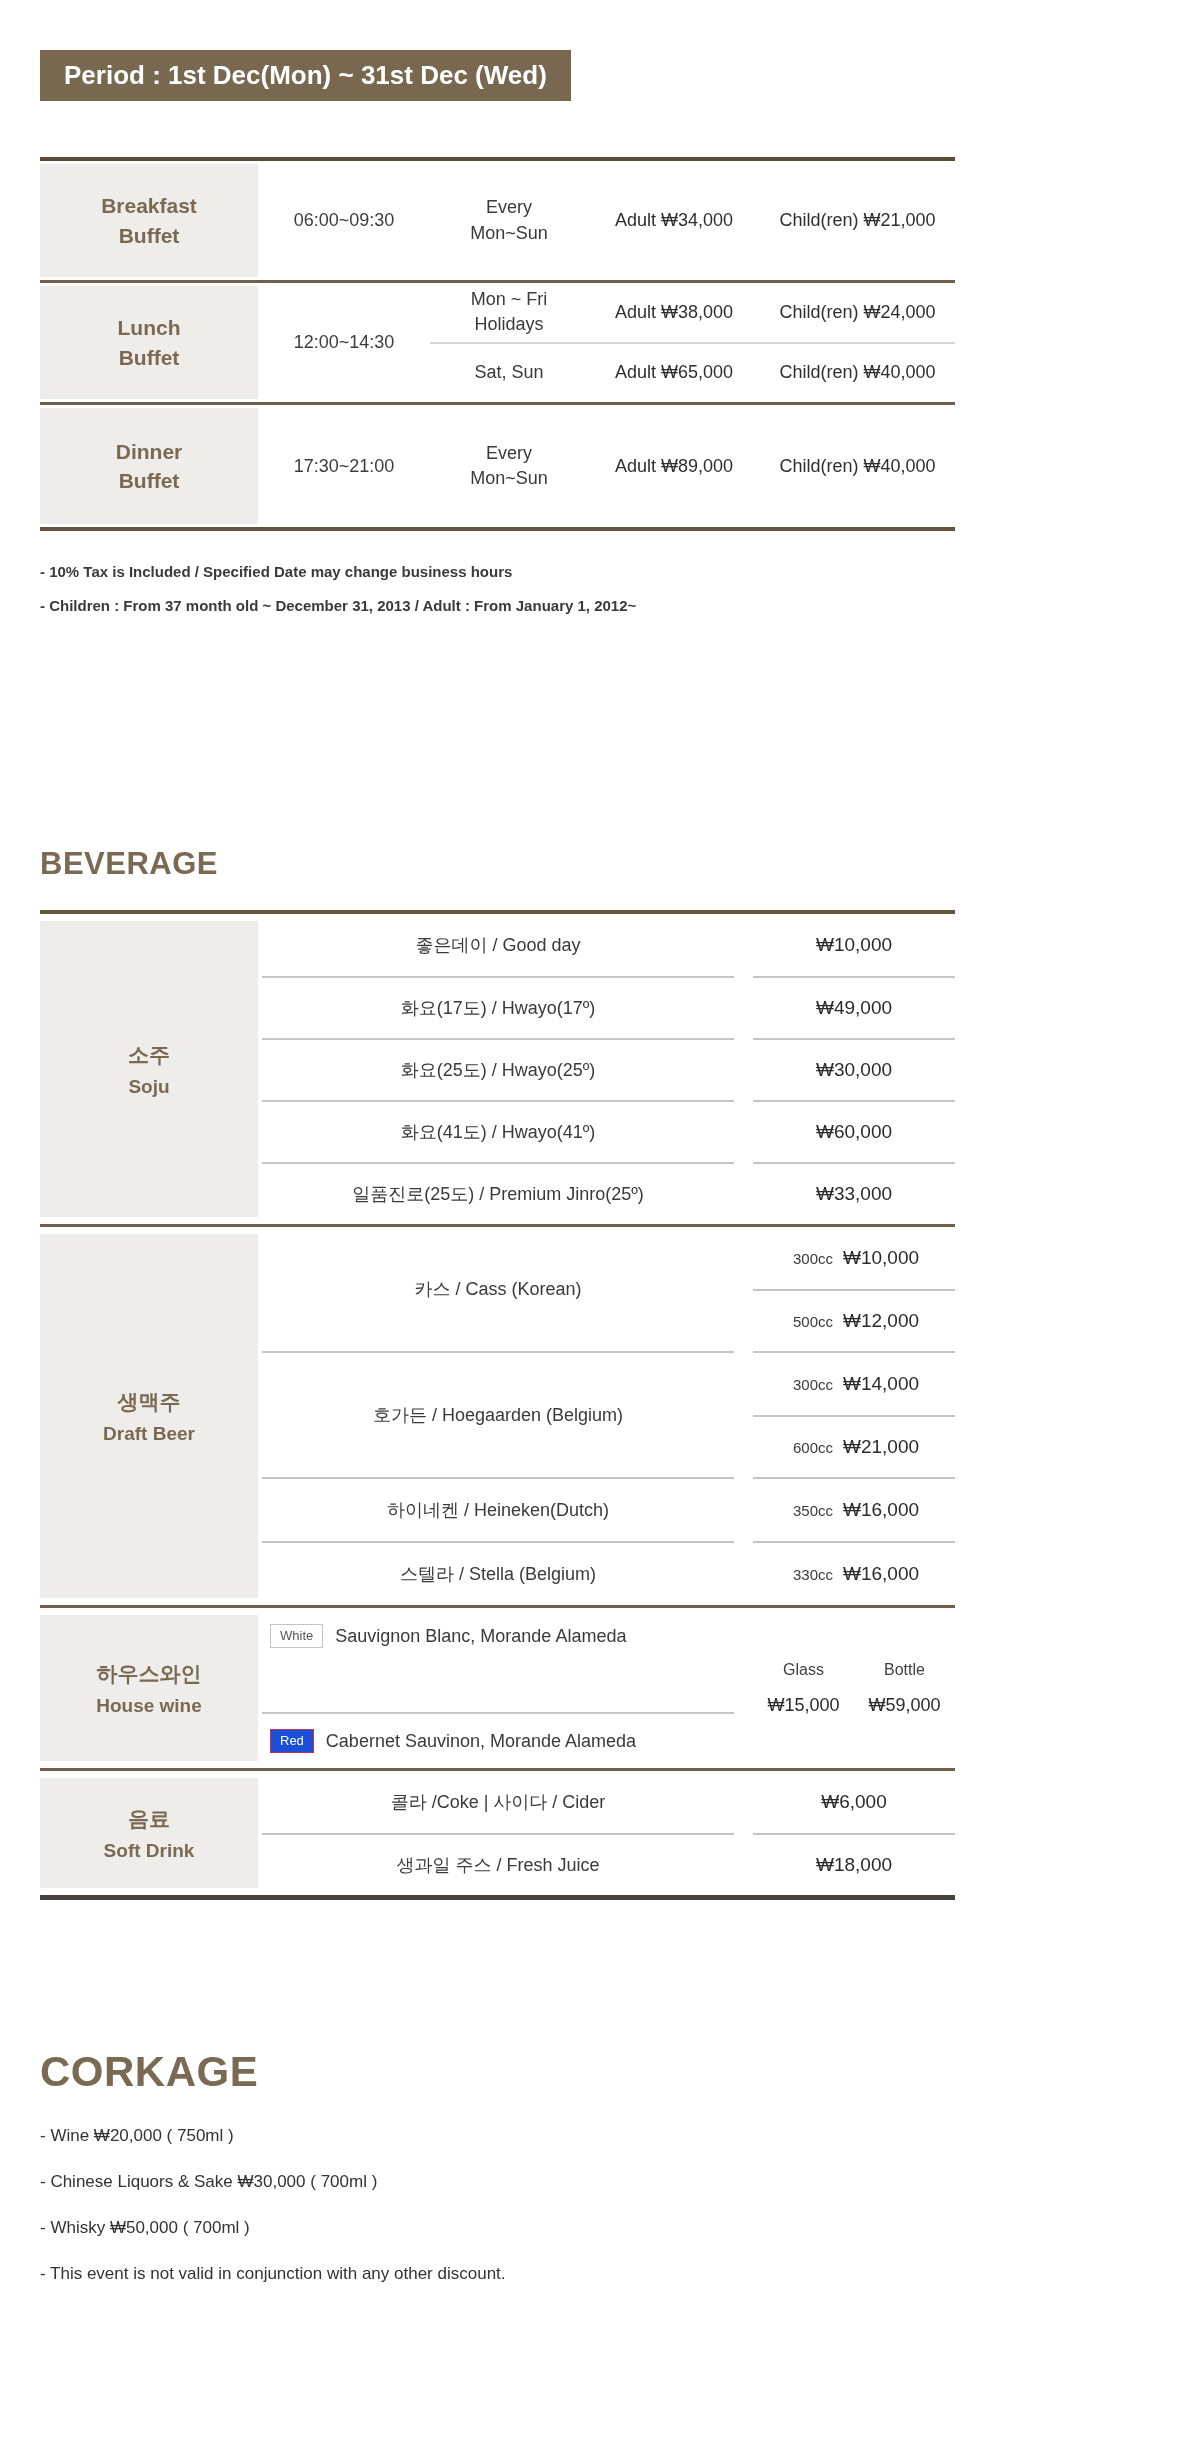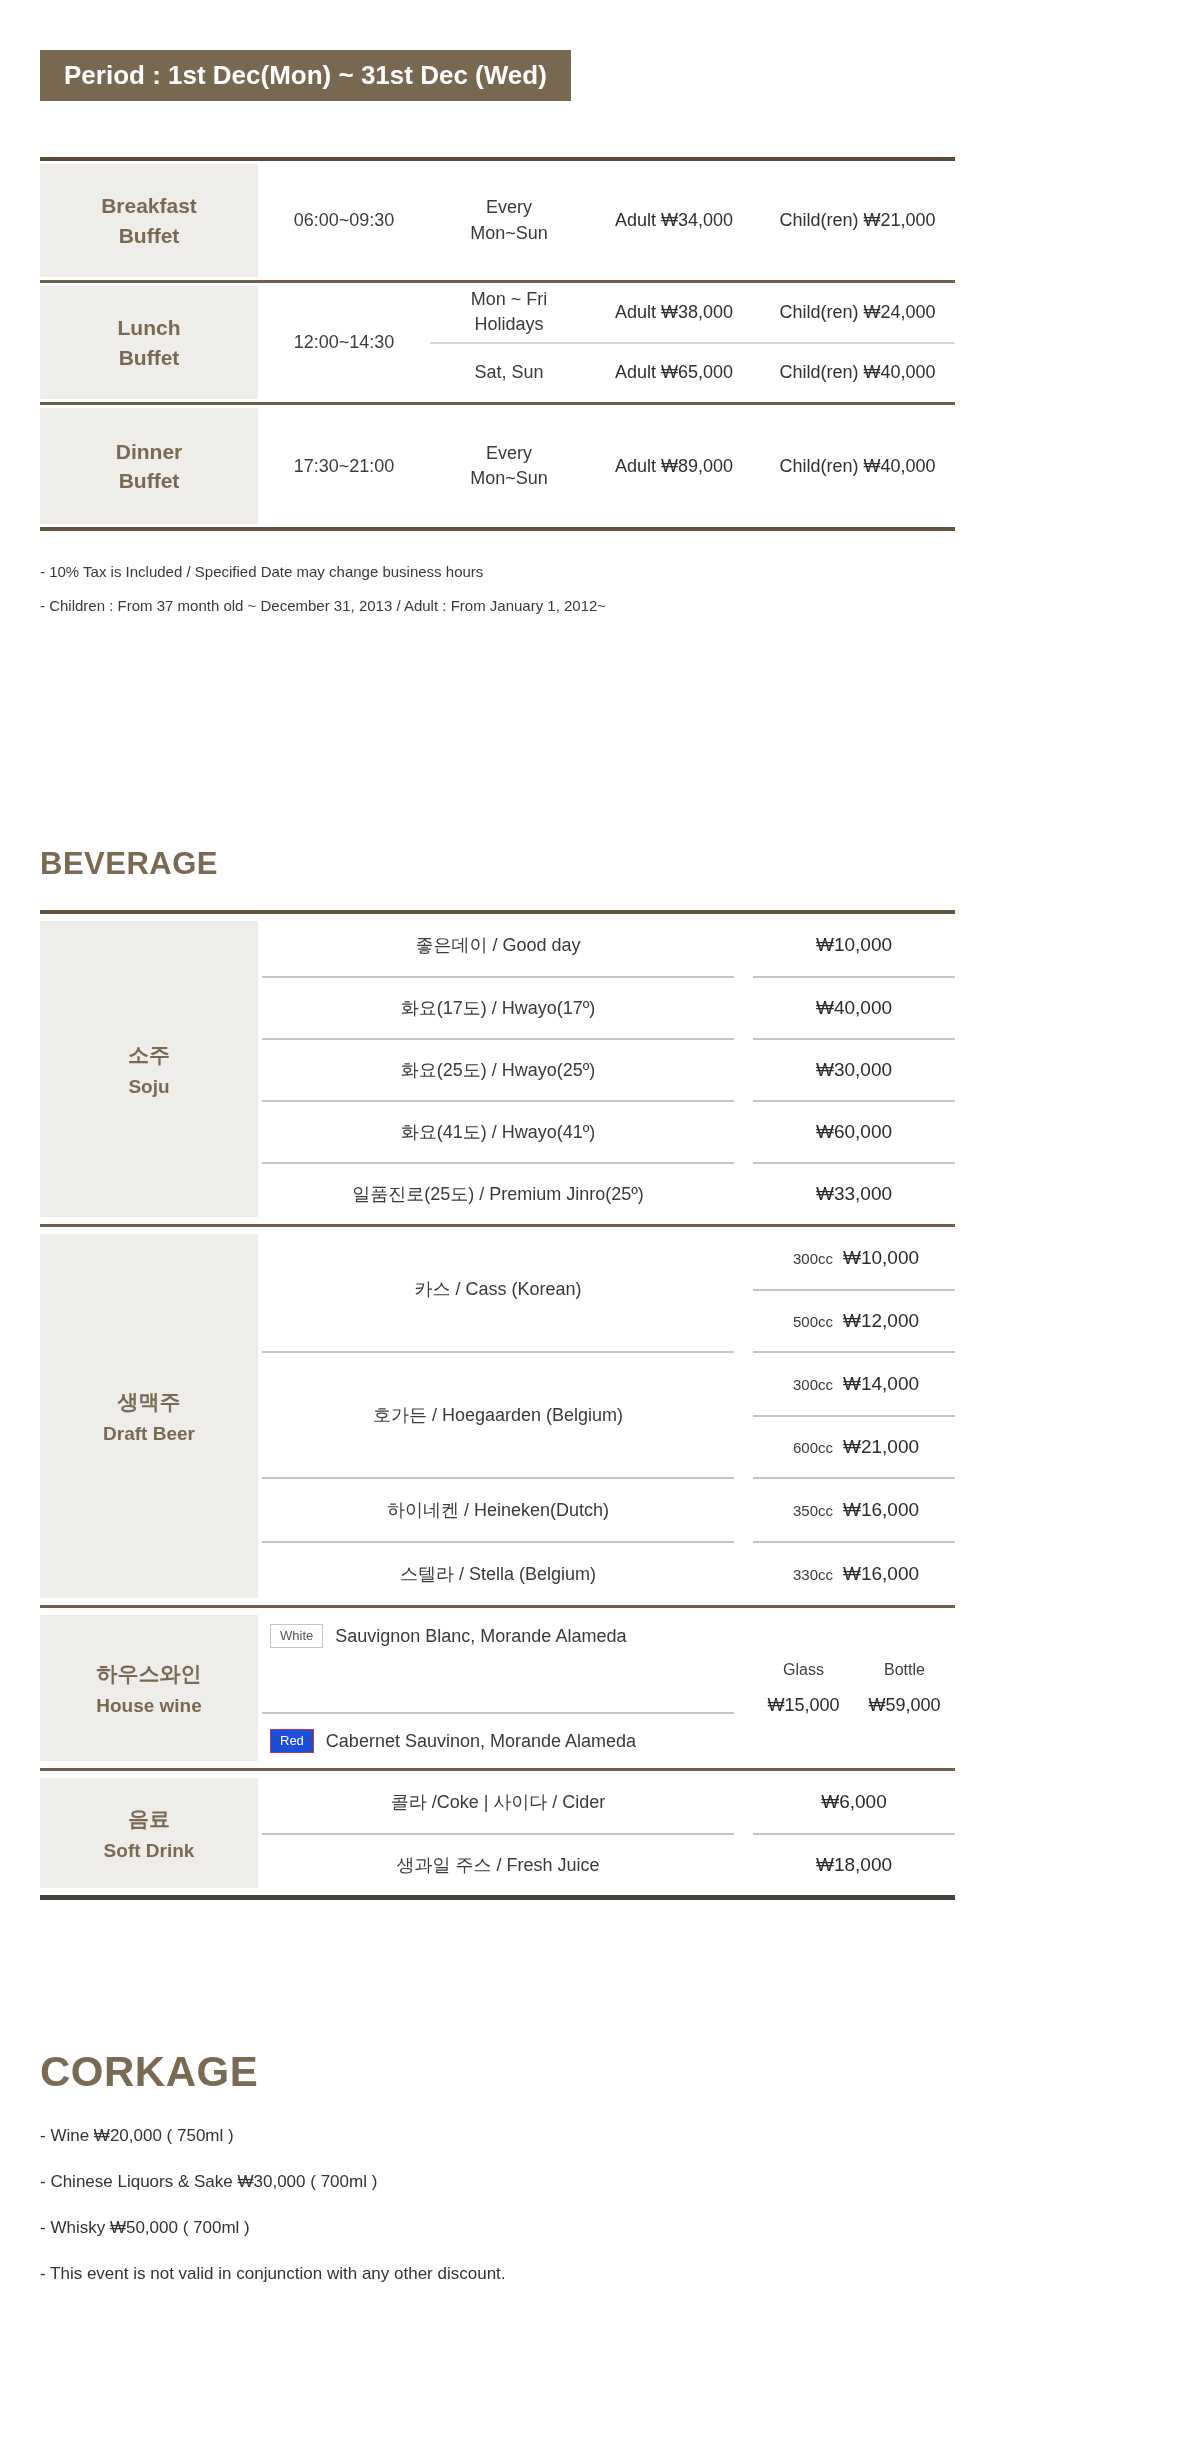--- a/index.html
+++ b/index.html
@@ -48,21 +48,21 @@
   .oh-scheds { display: flex; flex-direction: column; justify-content: stretch; }
   .oh-sched {
     flex: 1; min-height: 58px;
     display: grid; grid-template-columns: 158px 172px 1fr; align-items: center;
   }
   .oh-sched + .oh-sched { border-top: 2px solid #d9d7d4; }
   .oh-days { text-align: center; white-space: pre-line; font-size: 18px; line-height: 1.4; color: #3a3a3a; }
   .oh-adult, .oh-child { text-align: center; font-size: 18px; color: #2f2f2f; }
 
   
-  .oh-notes { margin-top: 32px; font-size: 15px; color: #3a3a3a; }
+  .oh-notes { margin-top: 32px; font-size: 15px; color: #3a3a3a; font-weight: bold; }
   .oh-notes .note-line { margin-bottom: 17px; }
 
   
   .bev-title {
     margin: 0; margin-top: 232px;
     font-size: 31px; font-weight: 800; color: #7a6a53; letter-spacing: 0.5px;
   }
   .bev-table {
     width: 915px; margin-top: 28px;
     border-top: 4px solid #63543f;
@@ -202,21 +202,21 @@
         <span class="kr">소주</span>
         <span class="en">Soju</span>
       </div>
       <div class="bev-rows">
         <div class="bev-row">
           <div class="name-cell">좋은데이 / Good day</div>
           <div class="price-cell">₩10,000</div>
         </div>
         <div class="bev-row">
           <div class="name-cell">화요(17도) / Hwayo(17º)</div>
-          <div class="price-cell">₩40,000</div>
+          <div class="price-cell">₩49,000</div>
         </div>
         <div class="bev-row">
           <div class="name-cell">화요(25도) / Hwayo(25º)</div>
           <div class="price-cell">₩30,000</div>
         </div>
         <div class="bev-row">
           <div class="name-cell">화요(41도) / Hwayo(41º)</div>
           <div class="price-cell">₩60,000</div>
         </div>
         <div class="bev-row">

